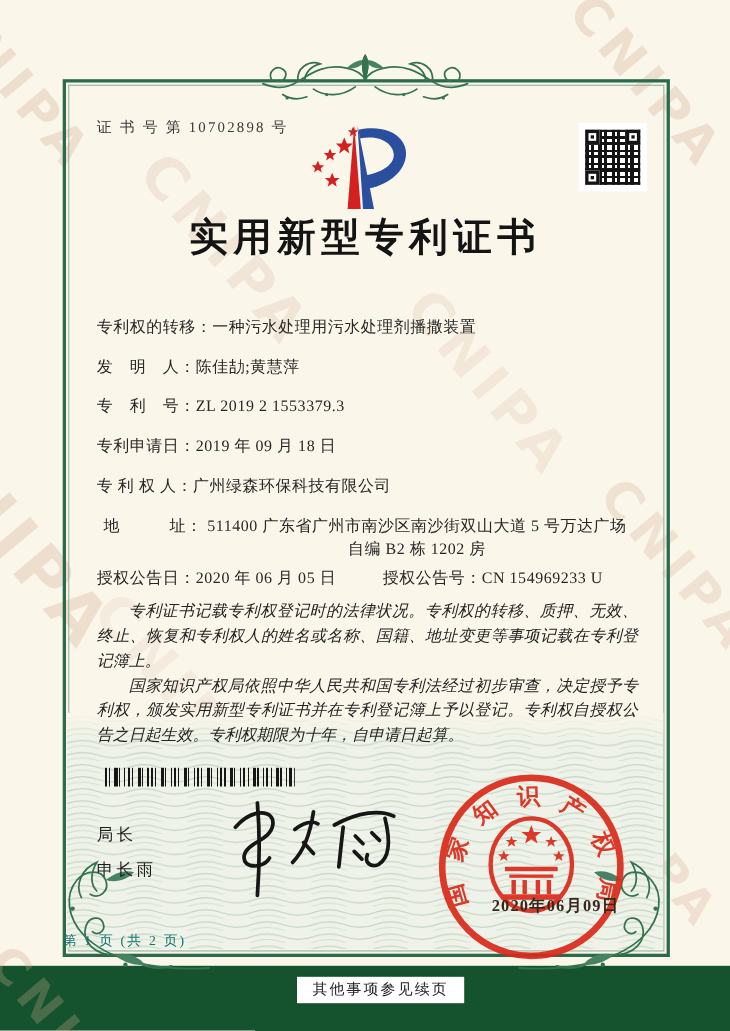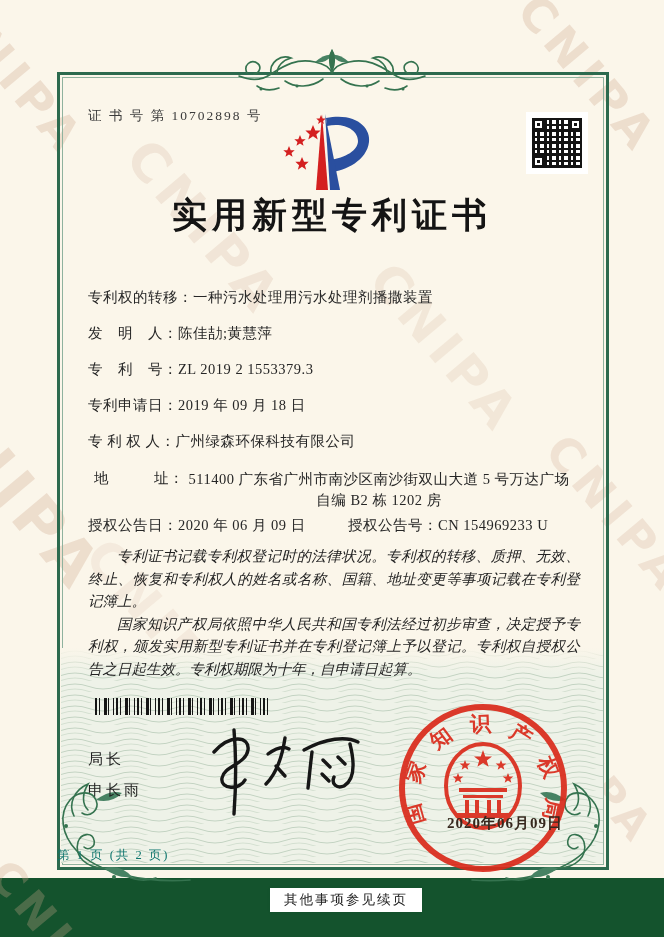--- a/index.html
+++ b/index.html
@@ -217,21 +217,21 @@
 <div class="row" style="top:396px;">
   <span class="lbl">专利申请日：</span><span class="val">2019 年 09 月 18 日</span>
 </div>
 <div class="row" style="top:432px;">
   <span class="lbl">专 利 权 人：</span><span class="val">广州绿森环保科技有限公司</span>
 </div>
 <div class="row" style="top:469px;text-align:center;">
   <span class="lbl" style="vertical-align:top;">地　　　址：</span><span class="val addr-val"><span>511400 广东省广州市南沙区南沙街双山大道 5 号万达广场</span><br><span>自编 B2 栋 1202 房</span></span>
 </div>
 <div class="row" style="top:516px;">
-  <span><span class="lbl">授权公告日：</span><span class="val">2020 年 06 月 09 日</span></span>
+  <span><span class="lbl">授权公告日：</span><span class="val">2020 年 06 月 05 日</span></span>
   <span class="grant-right"><span class="lbl">授权公告号：</span><span class="val">CN 154969233 U</span></span>
 </div>
 
 <div class="legal">
   <p>专利证书记载专利权登记时的法律状况。专利权的转移、质押、无效、终止、恢复和专利权人的姓名或名称、国籍、地址变更等事项记载在专利登记簿上。</p>
   <p>国家知识产权局依照中华人民共和国专利法经过初步审查，决定授予专利权，颁发实用新型专利证书并在专利登记簿上予以登记。专利权自授权公告之日起生效。专利权期限为十年，自申请日起算。</p>
 </div>
 
 <div class="barcode"></div>
 

